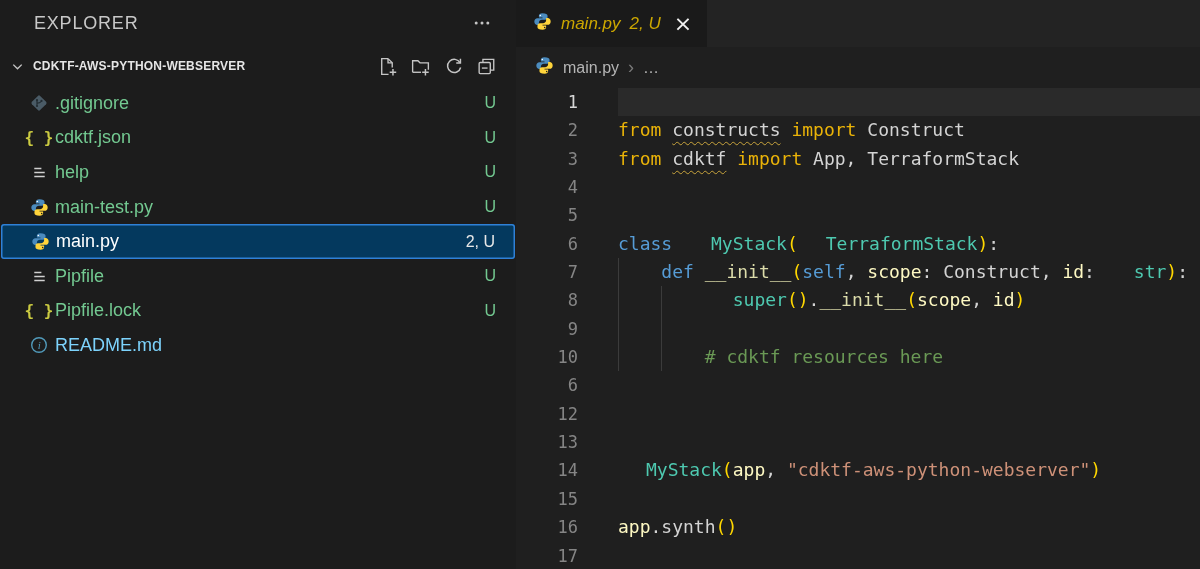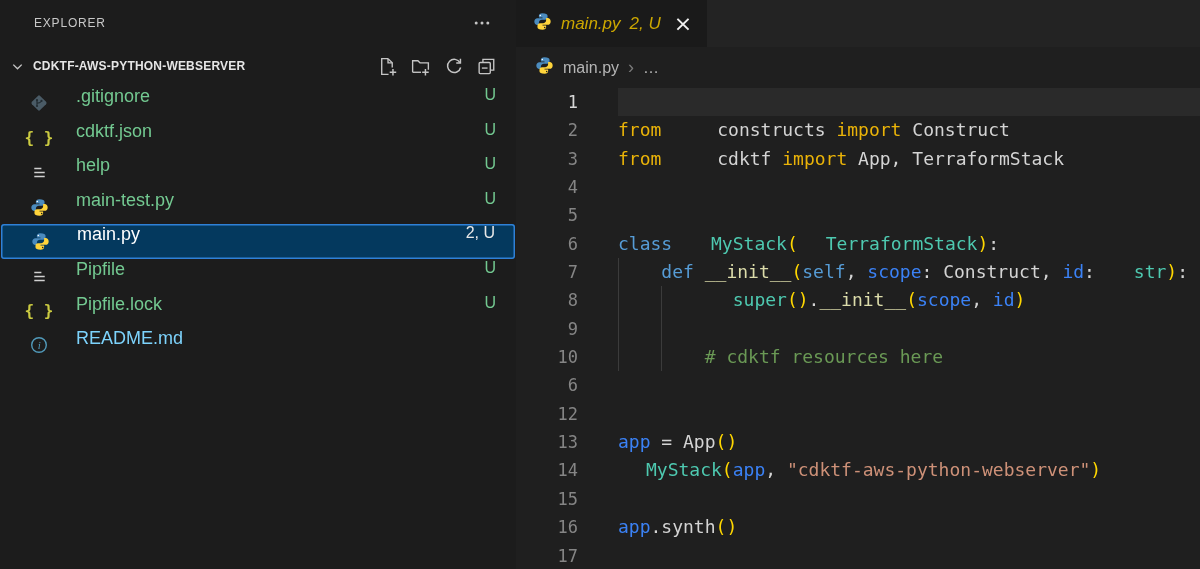--- a/index.html
+++ b/index.html
@@ -3,27 +3,27 @@
 <meta charset="utf-8">
 <style>
   * { margin:0; padding:0; box-sizing:border-box; }
   html,body { width:1200px; height:569px; overflow:hidden; }
   body { background:#1f1f1f; font-family:"Liberation Sans", sans-serif; color:#cccccc; }
   .app { display:flex; width:1200px; height:569px; }
 
   
   .sidebar { width:516px; flex:none; background:#1c1c1c; display:flex; flex-direction:column; }
   .sidebar-header { height:46px; flex:none; display:flex; align-items:center; justify-content:space-between; padding:0 22px 0 34px; }
-  .explorer-title { font-size:12px; letter-spacing:.8px; color:#c8c8c8; }
+  .explorer-title { font-size:18px; letter-spacing:.8px; color:#c8c8c8; }
   .icon-btn { display:inline-flex; align-items:center; justify-content:center; width:24px; height:24px; border-radius:4px; cursor:pointer; }
   .section-header { height:40px; flex:none; display:flex; align-items:center; gap:7px; padding:0 18px 0 8px; }
   .section-title { font-weight:bold; font-size:12px; letter-spacing:.2px; color:#e6e6e6; white-space:nowrap; }
   .section-actions { margin-left:auto; display:flex; gap:9px; }
   .file-list { flex:1; }
-  .file-row { height:34.6px; display:flex; gap:26px; padding:0 20px 0 28px; cursor:pointer; }
+  .file-row { height:34.6px; display:flex; align-items:center; gap:5px; padding:0 20px 0 28px; cursor:pointer; }
   .file-row .ficon { width:22px; flex:none; display:flex; align-items:center; justify-content:center; }
   .file-row .fname { font-size:18px; color:#73C991; white-space:nowrap; }
   .file-row .fbadge { margin-left:auto; font-size:16px; color:#73C991; }
   .file-row.plainname .fname { color:#7dd3fc; }
   .file-row.selected { background:#04395E; box-shadow:inset 0 0 0 1.5px #2F81D7; border-radius:3px; margin:0 1px; }
   .file-row.selected .fname { color:#ffffff; }
   .file-row.selected .fbadge { color:#e8e8e8; }
   .brace-icon { color:#CBCB41; font-family:"DejaVu Sans Mono", monospace; font-weight:bold; font-size:16px; }
 
   
@@ -43,25 +43,25 @@
   .gutter { width:62px; flex:none; text-align:right; color:#858585; font-size:17px; user-select:none; }
   .code-line.current .gutter { color:#d7d7d7; }
   .lc { margin-left:40px; position:relative; z-index:1; }
   .guide { position:absolute; top:0; bottom:0; width:1px; background:#3b3b3b; }
 
   .tk-comment { color:#6A9955; }
   .tk-kw   { color:#eab308; }
   .tk-kwb  { color:#569CD6; }
   .tk-type { color:#4EC9B0;margin-left:28px; }
   .tk-fn   { color:#DCDCAA; }
-  .tk-var  { color:#3b82f6; }
+  .tk-var  { color:#fef9c3; }
   .tk-str  { color:#CE9178; }
   .tk-plain{ color:#D4D4D4; }
   .tk-br   { color:#FFD700; }
-  .tk-sq   { color:#D4D4D4; text-decoration-style:wavy; text-decoration-color:#C8A43C; text-decoration-thickness:1.2px; text-underline-offset:5px;margin-left:45px; }
+  .tk-sq   { color:#D4D4D4; text-decoration:underline; text-decoration-style:wavy; text-decoration-color:#C8A43C; text-decoration-thickness:1.2px; text-underline-offset:5px; }
 </style>
 </head>
 <body>
 
 <div class="app">
 
   <aside class="sidebar">
     <div class="sidebar-header">
       <span class="explorer-title">EXPLORER</span>
       <span class="icon-btn">
@@ -231,20 +231,20 @@
         <div class="code-line"><span class="gutter">3</span><span class="lc"><span class="tk-kw">from</span><span class="tk-plain"> </span><span class="tk-sq">cdktf</span><span class="tk-plain"> </span><span class="tk-kw">import</span><span class="tk-plain"> </span><span class="tk-plain">App, TerraformStack</span></span></div>
         <div class="code-line"><span class="gutter">4</span><span class="lc"></span></div>
         <div class="code-line"><span class="gutter">5</span><span class="lc"></span></div>
         <div class="code-line"><span class="gutter">6</span><span class="lc"><span class="tk-kwb">class</span><span class="tk-plain"> </span><span class="tk-type">MyStack</span><span class="tk-br">(</span><span class="tk-type">TerraformStack</span><span class="tk-br">)</span><span class="tk-plain">:</span></span></div>
         <div class="code-line"><span class="guide" style="left: 102px;"></span><span class="gutter">7</span><span class="lc"><span class="tk-plain">    </span><span class="tk-kwb">def</span><span class="tk-plain"> </span><span class="tk-fn">__init__</span><span class="tk-br">(</span><span class="tk-kwb">self</span><span class="tk-plain">, </span><span class="tk-var">scope</span><span class="tk-plain">: </span><span class="tk-plain">Construct</span><span class="tk-plain">, </span><span class="tk-var">id</span><span class="tk-plain">: </span><span class="tk-type">str</span><span class="tk-br">)</span><span class="tk-plain">:</span></span></div>
         <div class="code-line"><span class="guide" style="left: 102px;"></span><span class="guide" style="left: 145.36px;"></span><span class="gutter">8</span><span class="lc"><span class="tk-plain">        </span><span class="tk-type">super</span><span class="tk-br">()</span><span class="tk-plain">.</span><span class="tk-fn">__init__</span><span class="tk-br">(</span><span class="tk-var">scope</span><span class="tk-plain">, </span><span class="tk-var">id</span><span class="tk-br">)</span></span></div>
         <div class="code-line"><span class="guide" style="left: 102px;"></span><span class="guide" style="left: 145.36px;"></span><span class="gutter">9</span><span class="lc"></span></div>
         <div class="code-line"><span class="guide" style="left: 102px;"></span><span class="guide" style="left: 145.36px;"></span><span class="gutter">10</span><span class="lc"><span class="tk-plain">        </span><span class="tk-comment"># cdktf resources here</span></span></div>
         <div class="code-line"><span class="gutter">6</span><span class="lc"></span></div>
         <div class="code-line"><span class="gutter">12</span><span class="lc"></span></div>
-        <div class="code-line"><span class="gutter">13</span><span class="lc"><span class="tk-var">app</span><span class="tk-plain"> = </span><span class="tk-plain">App</span><span class="tk-br">()</span></span></div>
+        <div class="code-line"><span class="gutter">13</span></div>
         <div class="code-line"><span class="gutter">14</span><span class="lc"><span class="tk-type">MyStack</span><span class="tk-br">(</span><span class="tk-var">app</span><span class="tk-plain">, </span><span class="tk-str">"cdktf-aws-python-webserver"</span><span class="tk-br">)</span></span></div>
         <div class="code-line"><span class="gutter">15</span><span class="lc"></span></div>
         <div class="code-line"><span class="gutter">16</span><span class="lc"><span class="tk-var">app</span><span class="tk-plain">.</span><span class="tk-plain">synth</span><span class="tk-br">()</span></span></div>
         <div class="code-line"><span class="gutter">17</span><span class="lc"></span></div>
       </div>
   </div>
 </div>
 
 </body></html>

